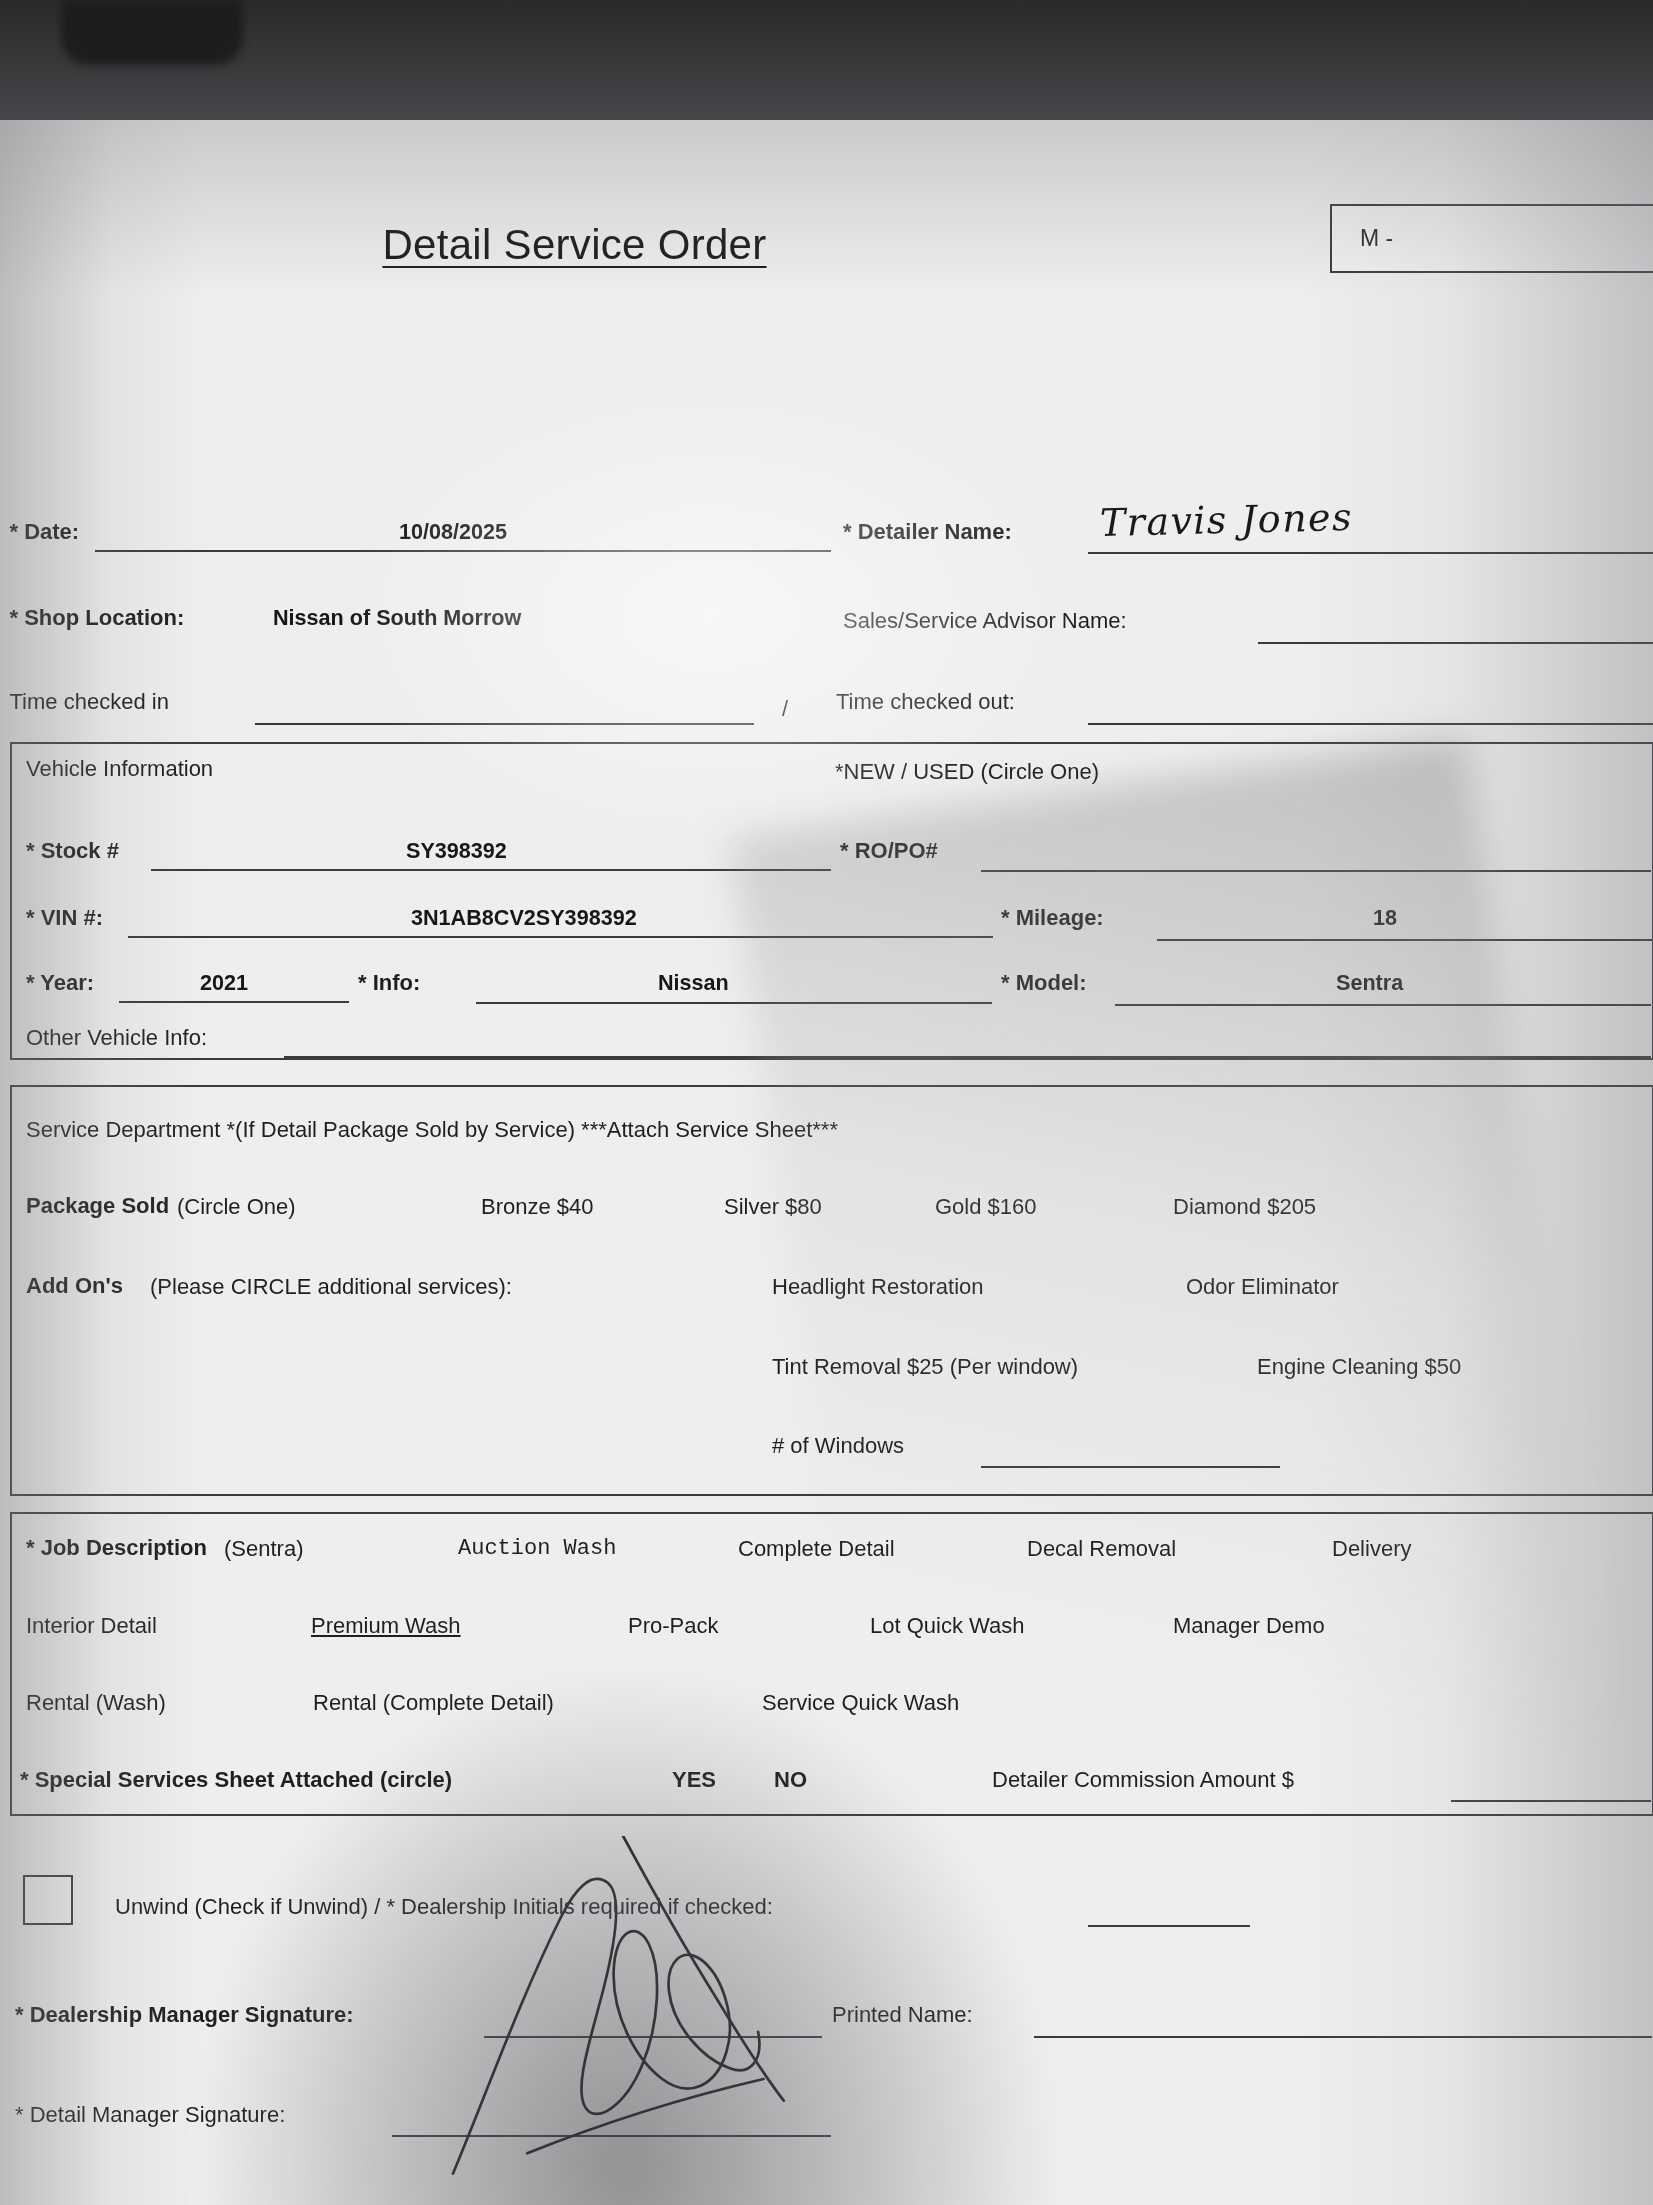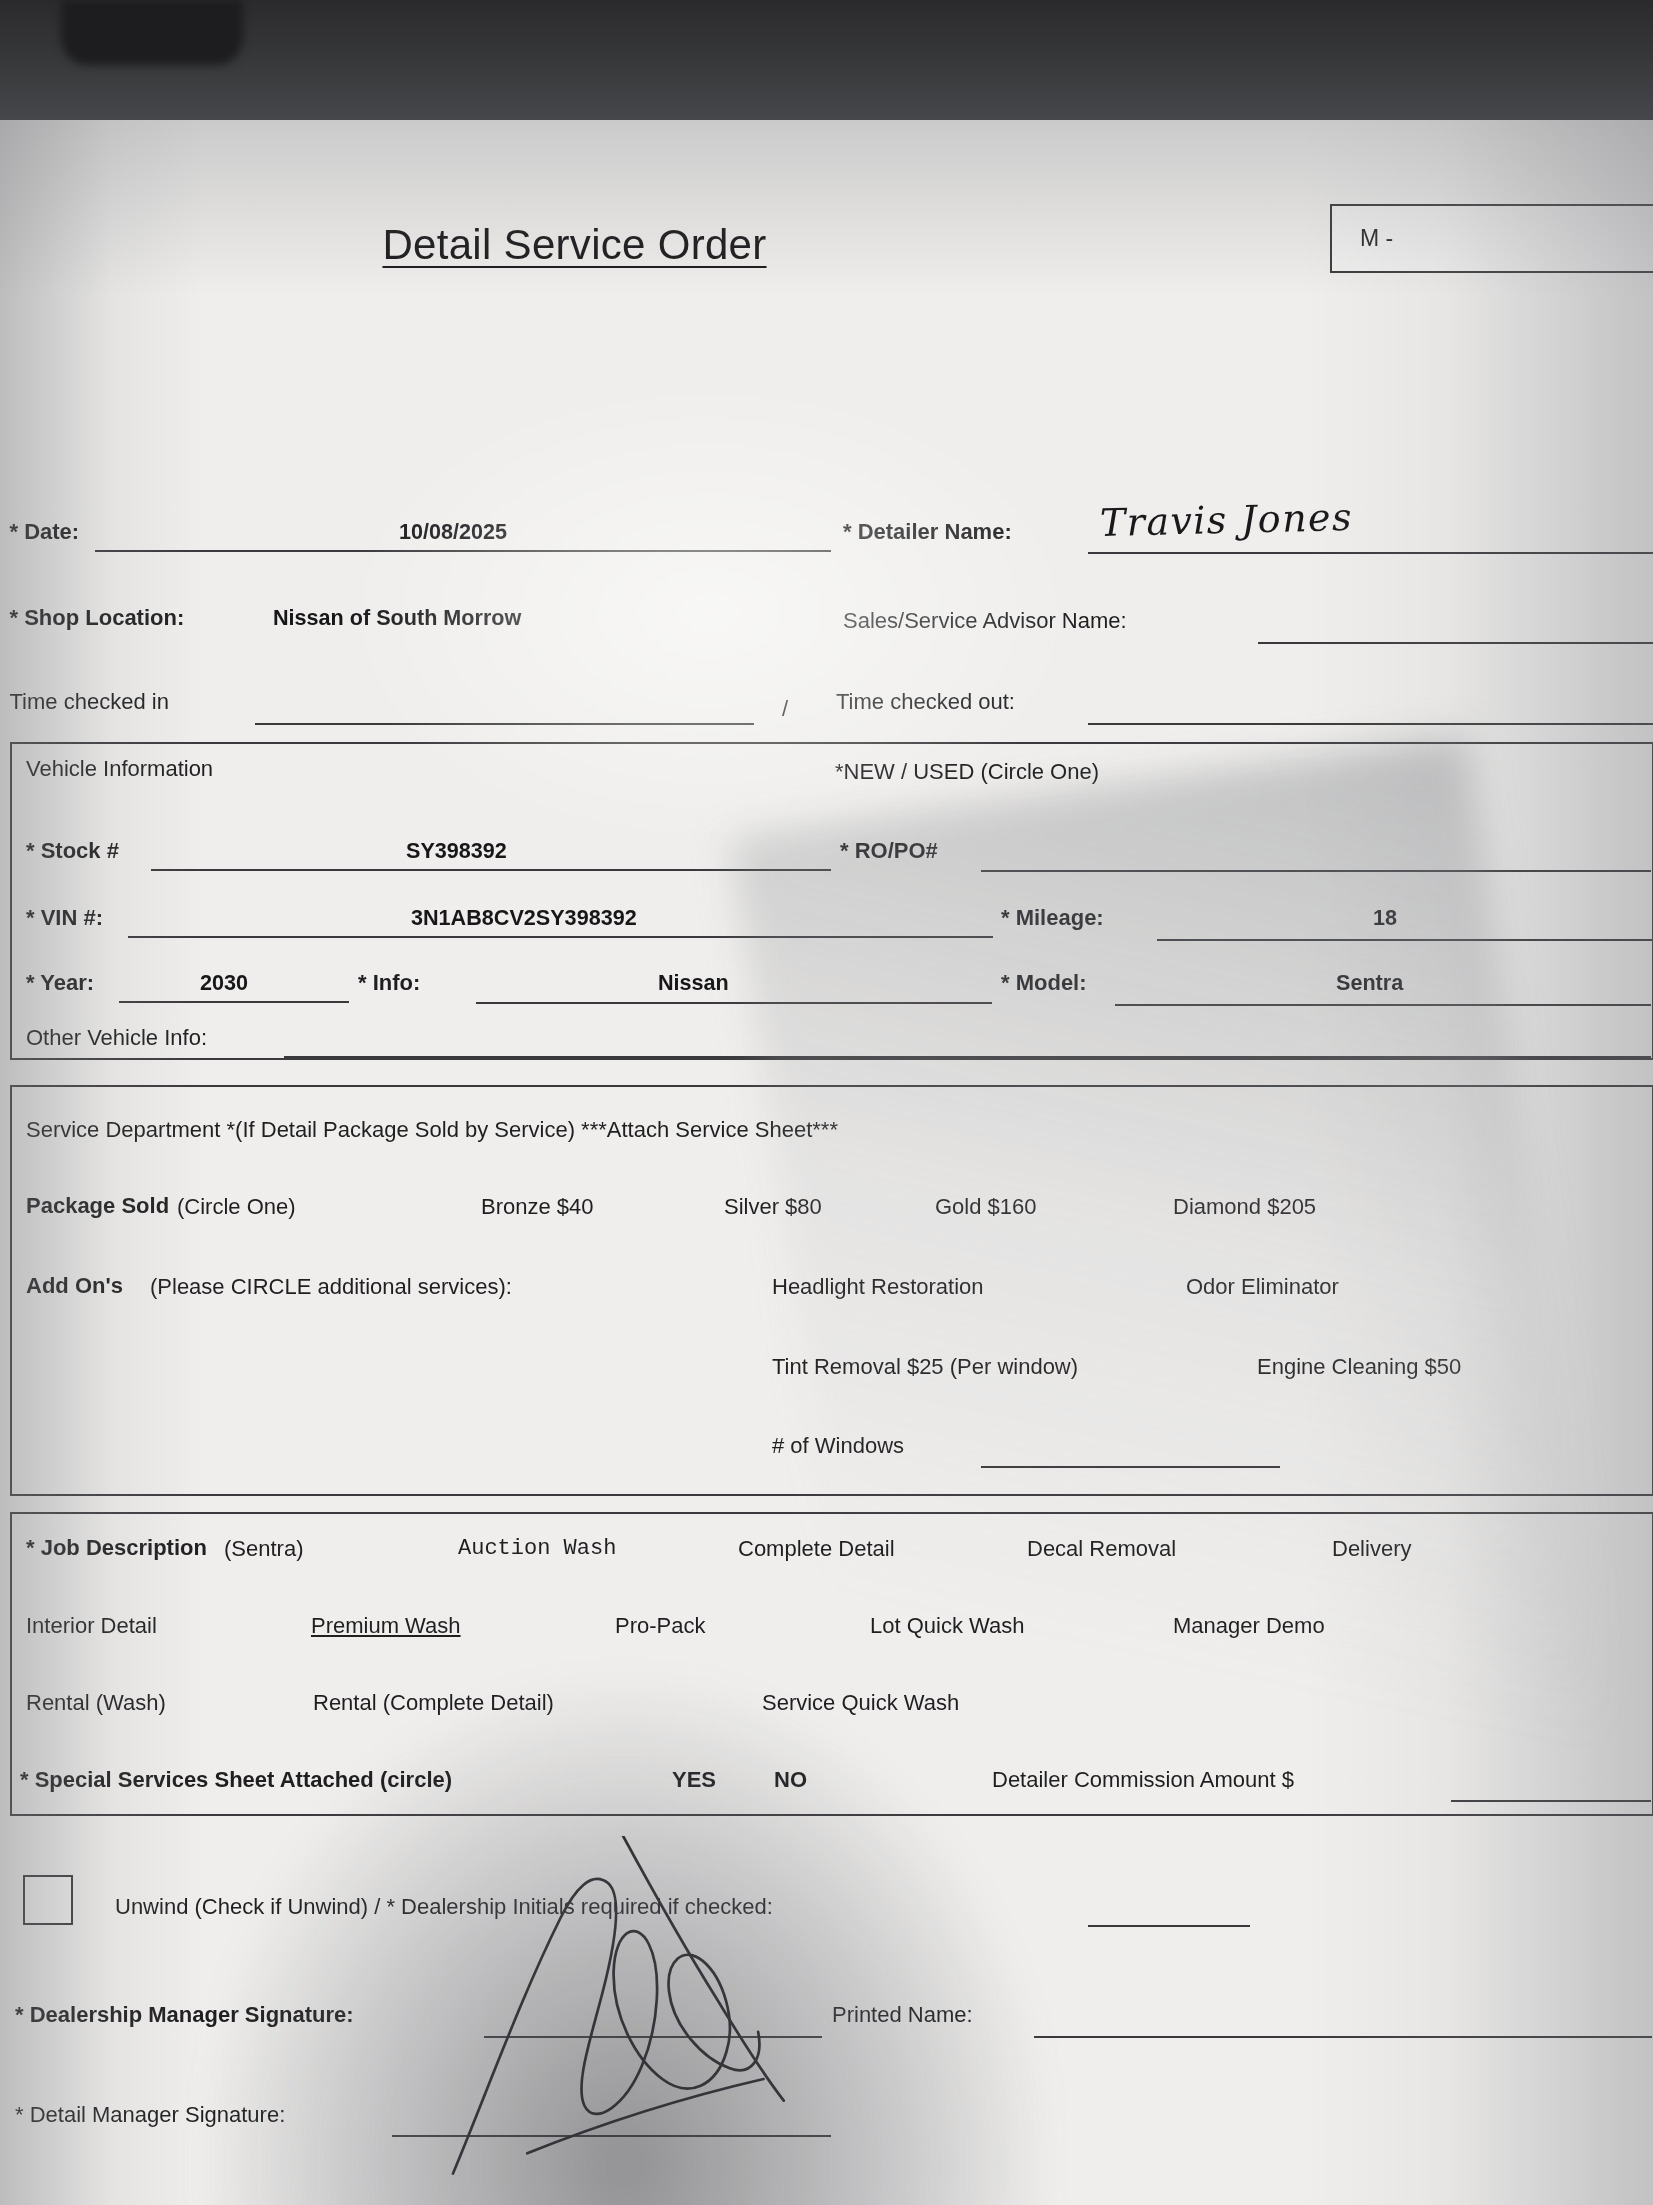--- a/index.html
+++ b/index.html
@@ -227,21 +227,21 @@
     <div class="row bold" style="top:785px; left:26px;">* VIN #:</div>
     <div class="line" style="top:816px; left:128px; width:865px;"></div>
     <div class="fill" style="top:785px; left:411px;">3N1AB8CV2SY398392</div>
 
     <div class="row bold" style="top:785px; left:1001px;">* Mileage:</div>
     <div class="line" style="top:819px; left:1157px; width:495px;"></div>
     <div class="fill" style="top:785px; left:1373px;">18</div>
 
     <div class="row bold" style="top:850px; left:26px;">* Year:</div>
     <div class="line" style="top:881px; left:119px; width:230px;"></div>
-    <div class="fill" style="top:850px; left:200px;">2030</div>
+    <div class="fill" style="top:850px; left:200px;">2021</div>
 
     <div class="row bold" style="top:850px; left:358px;">* Info:</div>
     <div class="line" style="top:882px; left:476px; width:516px;"></div>
     <div class="fill" style="top:850px; left:658px;">Nissan</div>
 
     <div class="row bold" style="top:850px; left:1001px;">* Model:</div>
     <div class="line" style="top:884px; left:1115px; width:536px;"></div>
     <div class="fill" style="top:850px; left:1336px;">Sentra</div>
 
     <div class="row" style="top:905px; left:26px;">Other Vehicle Info:</div>
@@ -275,21 +275,21 @@
 
     <div class="row bold" style="top:1415px; left:26px;">* Job Description</div>
     <div class="row" style="top:1416px; left:224px;">(Sentra)</div>
     <div class="row" style="top:1416px; left:458px;font-family:Liberation Mono, monospace;">Auction Wash</div>
     <div class="row" style="top:1416px; left:738px;">Complete Detail</div>
     <div class="row" style="top:1416px; left:1027px;">Decal Removal</div>
     <div class="row" style="top:1416px; left:1332px;">Delivery</div>
 
     <div class="row" style="top:1493px; left:26px;">Interior Detail</div>
     <div class="row" style="top:1493px; left:311px;text-decoration:underline;">Premium Wash</div>
-    <div class="row" style="top:1493px; left:615px;">Pro-Pack</div>
+    <div class="row" style="top:1493px; left:628px;">Pro-Pack</div>
     <div class="row" style="top:1493px; left:870px;">Lot Quick Wash</div>
     <div class="row" style="top:1493px; left:1173px;">Manager Demo</div>
 
     <div class="row" style="top:1570px; left:26px;">Rental (Wash)</div>
     <div class="row" style="top:1570px; left:313px;">Rental (Complete Detail)</div>
     <div class="row" style="top:1570px; left:762px;">Service Quick Wash</div>
 
     <div class="row bold" style="top:1647px; left:20px;">* Special Services Sheet Attached (circle)</div>
     <div class="row bold" style="top:1647px; left:672px;">YES</div>
     <div class="row bold" style="top:1647px; left:774px;">NO</div>

